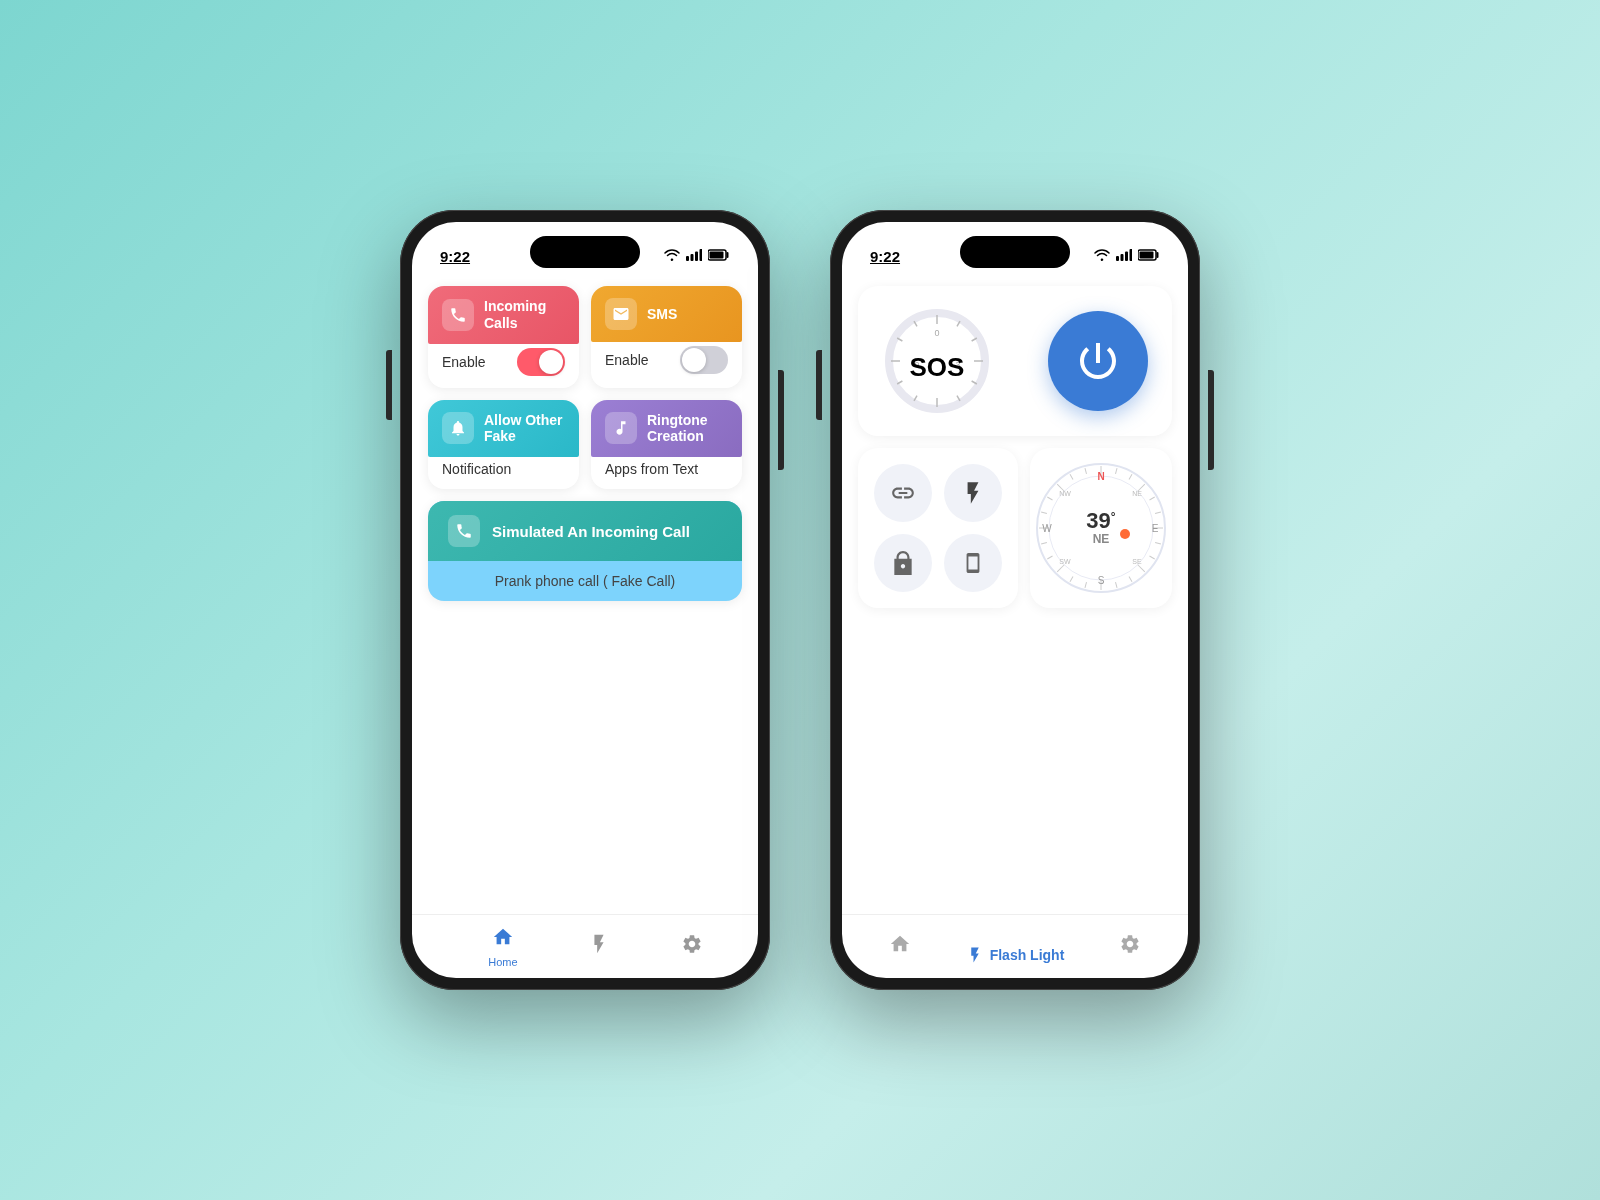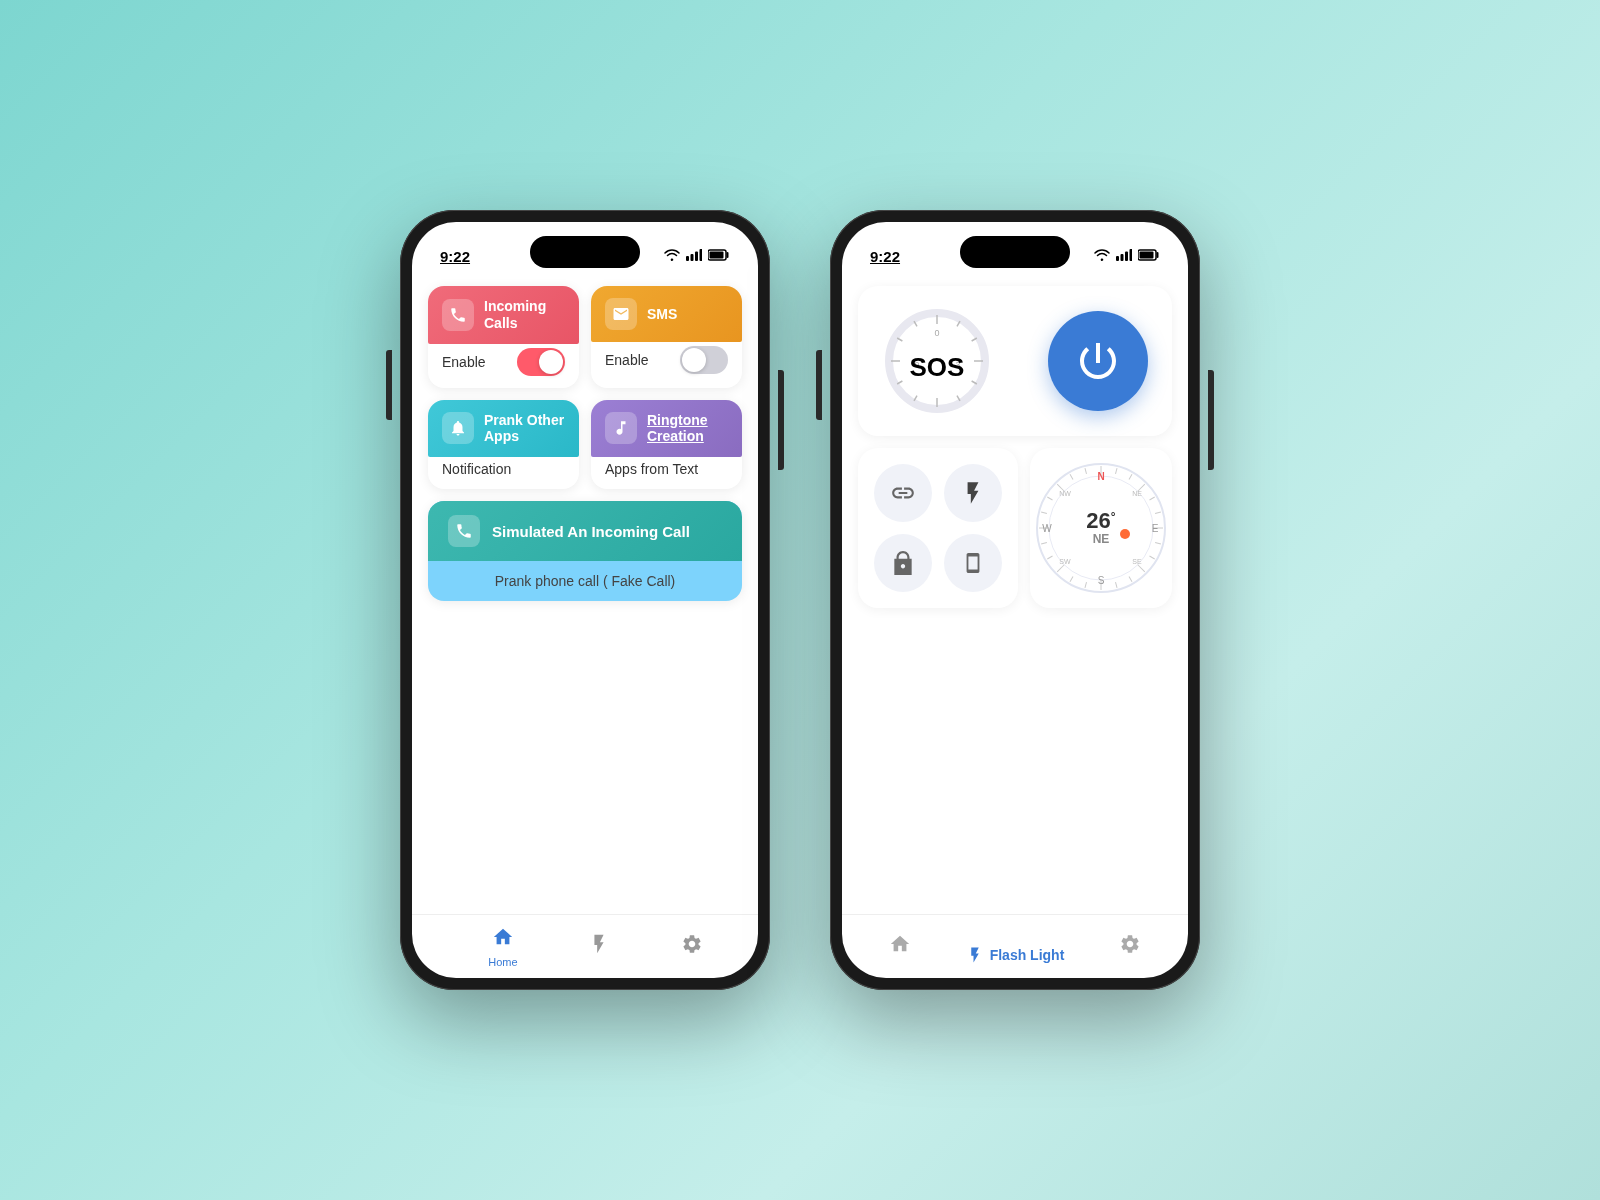--- a/index.html
+++ b/index.html
@@ -115,21 +115,21 @@
       align-items: center;
       gap: 10px;
       border-radius: 2px;
       color: #fff;
       font-weight: 600;
       font-size: 15px;
     }
     .card-header.pink { background: linear-gradient(135deg, #f06b7a, #e85566); }
     .card-header.orange { background: linear-gradient(135deg, #f0a830, #e89520); }
     .card-header.cyan { background: linear-gradient(135deg, #40c8d8, #2ab8c8); }
-    .card-header.purple { background: linear-gradient(135deg, #9b7fd4, #8a6cc0); text-decoration: underline; }
+    .card-header.purple { background: linear-gradient(135deg, #9b7fd4, #8a6cc0); }
 
     .card-icon {
       width: 32px;
       height: 32px;
       background: rgba(255,255,255,0.25);
       border-radius: 8px;
       display: flex;
       align-items: center;
       justify-content: center;
       font-size: 16px;
@@ -443,21 +443,21 @@
           </div>
         </div>
 
         <div class="feature-card">
           <div class="card-header cyan">
             <div class="card-icon">
               <svg width="18" height="18" viewBox="0 0 24 24" fill="white">
                 <path d="M12 22c1.1 0 2-.9 2-2h-4c0 1.1.9 2 2 2zm6-6v-5c0-3.07-1.64-5.64-4.5-6.32V4c0-.83-.67-1.5-1.5-1.5s-1.5.67-1.5 1.5v.68C7.63 5.36 6 7.92 6 11v5l-2 2v1h16v-1l-2-2z"></path>
               </svg>
             </div>
-            <span class="card-label">Prank Other Apps</span>
+            <span class="card-label">Allow Other Fake</span>
           </div>
           <div class="card-body">
             <span class="card-subtext">Notification</span>
           </div>
         </div>
 
         <div class="feature-card">
           <div class="card-header purple">
             <div class="card-icon">
               <svg width="18" height="18" viewBox="0 0 24 24" fill="white">
@@ -658,21 +658,21 @@
 
               <text x="106" y="38" text-anchor="middle" font-size="7" fill="#bbb">NE</text>
               <text x="106" y="106" text-anchor="middle" font-size="7" fill="#bbb">SE</text>
               <text x="34" y="106" text-anchor="middle" font-size="7" fill="#bbb">SW</text>
               <text x="34" y="38" text-anchor="middle" font-size="7" fill="#bbb">NW</text>
 
               <circle cx="94" cy="76" r="5" fill="#ff6b35"></circle>
             </svg>
             <div class="compass-degree">
               <div>
-                <span class="deg-num">26</span><span class="deg-sym">°</span>
+                <span class="deg-num">39</span><span class="deg-sym">°</span>
               </div>
               <div class="deg-dir">NE</div>
             </div>
           </div>
         </div>
 
       </div>
 
     </div>
 

